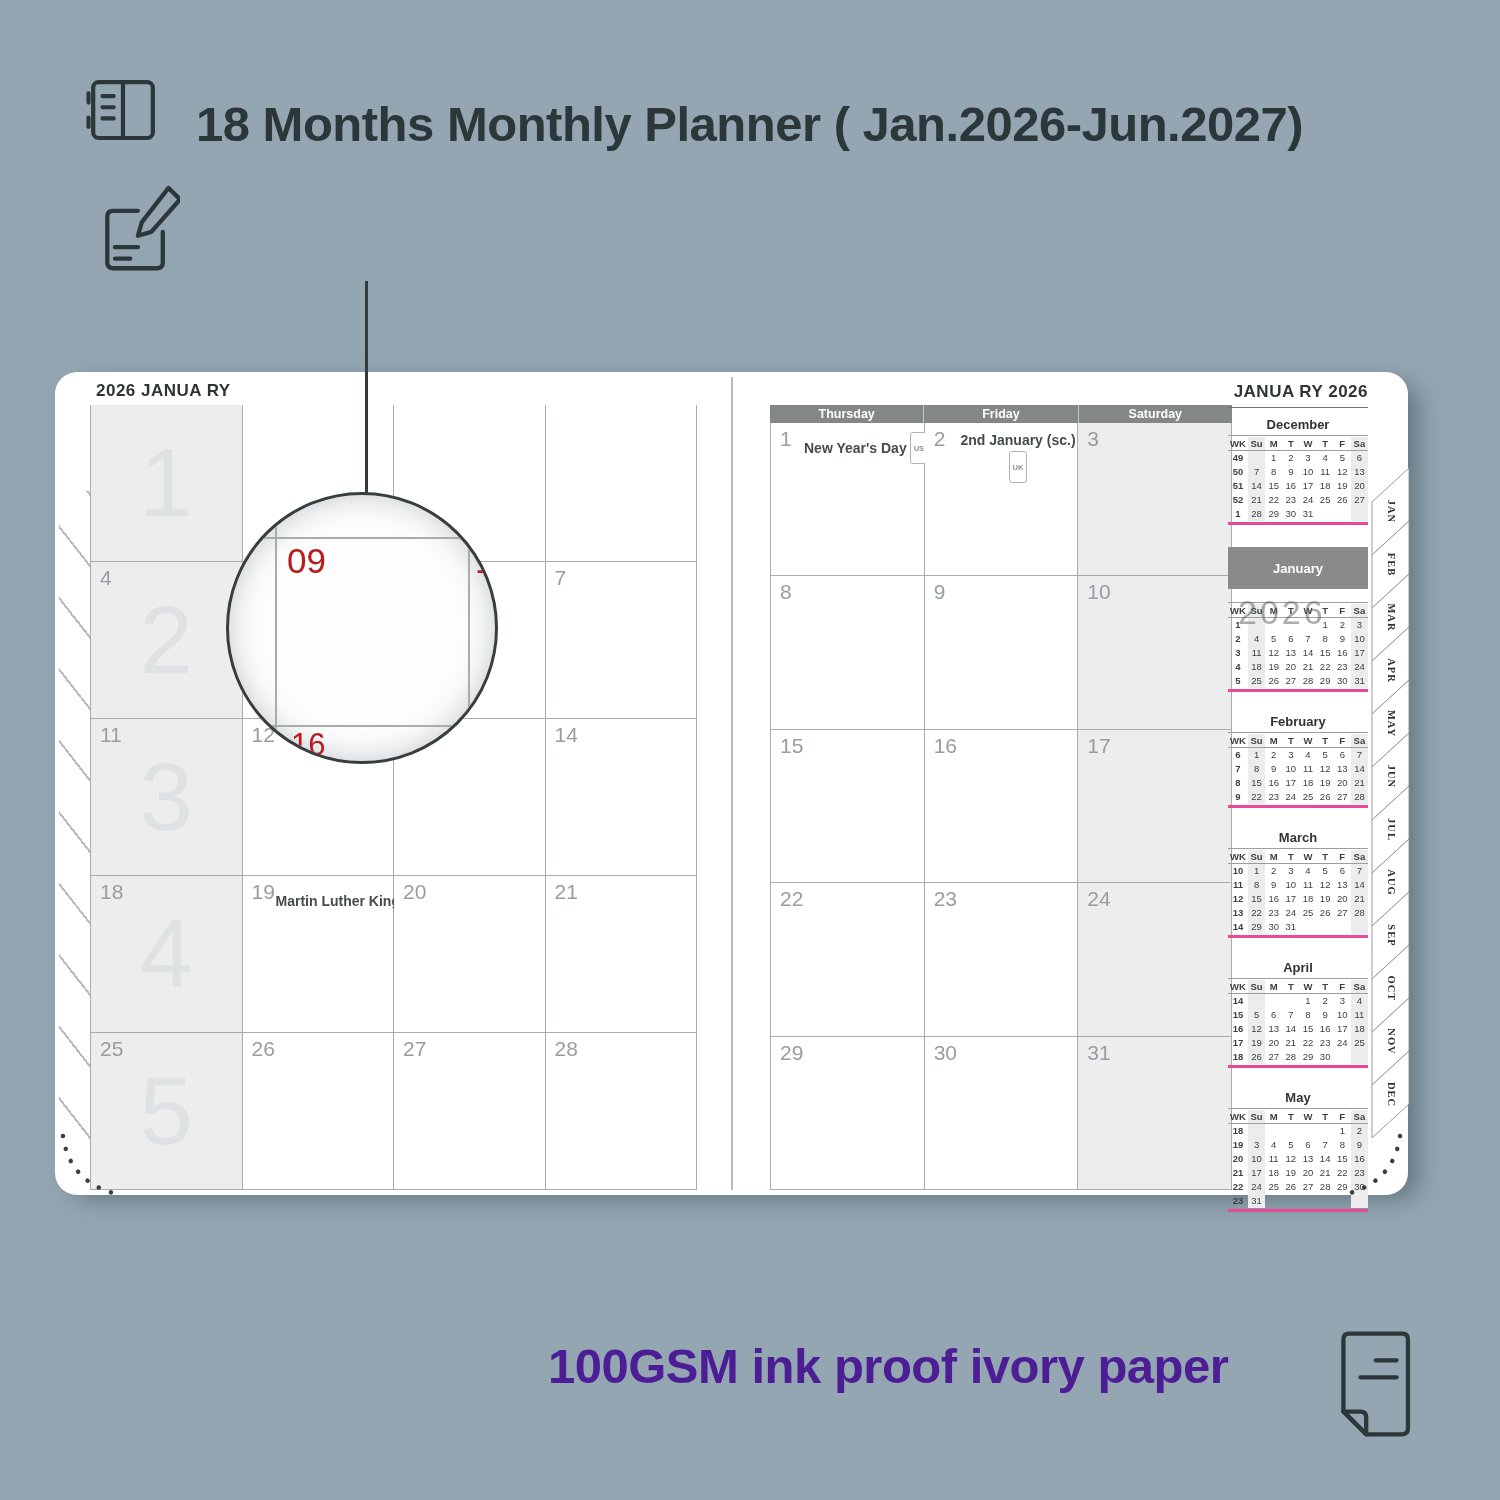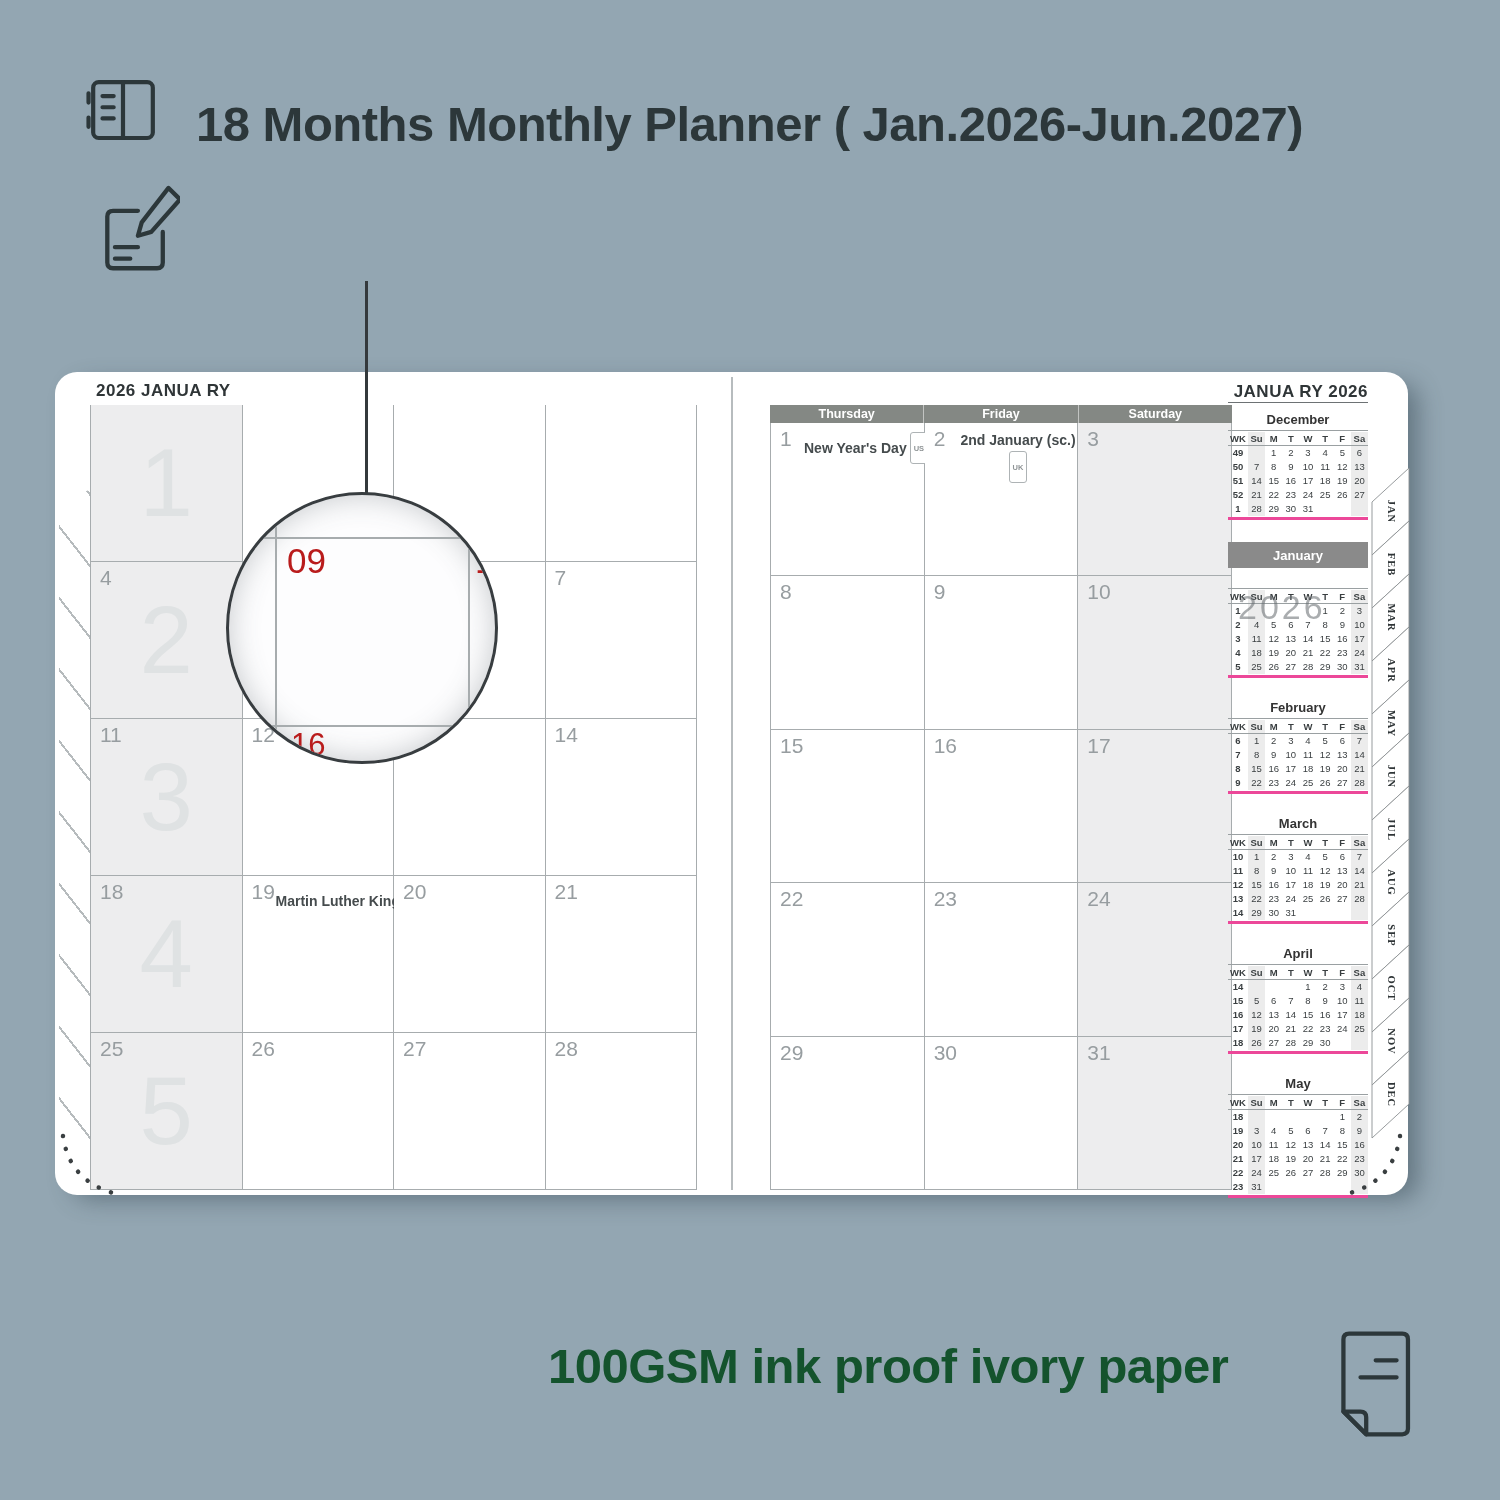--- a/index.html
+++ b/index.html
@@ -44,25 +44,25 @@
   .date { position:absolute; top:4px; left:9px; font-size:21px; color:#979da0; }
   .holiday { position:absolute; top:9px; left:33px; display:flex; align-items:center; gap:3px; white-space:nowrap; }
   .holiday.center { left:40px; right:6px; justify-content:center;flex-direction:column; }
   .hname { font-size:14px; font-weight:700; color:#454b4d; }
   .badge { font-size:7.5px; font-weight:700; color:#8e9395; border:1px solid #aeb3b5; border-radius:3px; padding:15px 3px; height:12px; display:flex; align-items:center; background:#fff; }
 
   .spine { position:absolute; left:676px; top:5px; width:2px; height:813px; background:#b7bcbe; }
 
   
   .sidebar { position:absolute; left:1173px; top:10px; width:140px; }
-  .sidebar-title { font-size:17px; font-weight:700; color:#2f3537; text-align:right; letter-spacing:.5px; border-bottom:1.5px solid #6d7274; }
+  .sidebar-title { font-size:17px; font-weight:700; color:#2f3537; text-align:right; letter-spacing:.5px; padding-bottom:5px; border-bottom:1.5px solid #6d7274; }
   .minical { position:relative; margin-top:22px; }
   .minical:first-child { margin-top:9px; }
   .mc-title { font-size:13px; font-weight:700; color:#333; text-align:center; margin-bottom:3px; }
-  .mc-bar { height:26px; background:#8a8a8a; color:#fff; font-size:13px; font-weight:700; display:flex; align-items:center; justify-content:center; margin-bottom:20px; }
+  .mc-bar { height:42px; background:#8a8a8a; color:#fff; font-size:13px; font-weight:700; display:flex; align-items:center; justify-content:center; margin-bottom:13px; }
   .mc-grid { display:grid; grid-template-columns:20px repeat(7,1fr); border-top:1px solid #9aa0a2; border-bottom:3px solid #ec4899; padding:1px 0; }
   .mc-cell { height:14px; line-height:14px; font-size:9.5px; text-align:center; color:#3a3f41; }
   .mc-head { font-weight:700; border-bottom:1px solid #9aa0a2; }
   .mc-shade { background:#ececec; }
   .mc-wk { font-weight:700; }
   .mc-watermark { position:absolute; left:10px; top:46px; font-size:34px; color:rgba(100,106,110,.55); letter-spacing:3px; }
 
   
   #month-tabs { position:absolute; left:1317px; top:96px; width:37px; height:680px; overflow:visible; }
   #month-tabs text { font-family:"Liberation Serif","DejaVu Serif",serif; font-size:10.5px; font-weight:700; fill:#2f3537; letter-spacing:1px; text-anchor:middle; dominant-baseline:middle; }
@@ -73,21 +73,21 @@
   .magnifier { position:absolute; left:226px; top:492px; width:272px; height:272px; border-radius:50%; background:#fdfdfe;
     border:3px solid #383d40; box-shadow:inset 0 0 30px rgba(70,80,86,.30); overflow:hidden; z-index:20; }
   .mag-line-v { position:absolute; top:0; bottom:0; width:2px; background:#a7acae; }
   .mag-line-h { position:absolute; left:0; right:0; height:2px; background:#a7acae; }
   .mag-date { position:absolute; color:#b91c1c; }
   #mag-main  { left:58px;  top:46px;  font-size:35px; }
   #mag-right { left:246px; top:46px;  font-size:35px; }
   #mag-below { left:62px;  top:232px; font-size:31px; }
 
   
-  #footer-text { position:absolute; left:548px; top:1338px; font-size:49px; font-weight:700; color:#14532d; letter-spacing:-0.5px; white-space:nowrap; }
+  #footer-text { position:absolute; left:548px; top:1338px; font-size:49px; font-weight:700; color:#4c1d95; letter-spacing:-0.5px; white-space:nowrap; }
   #footer-icon { position:absolute; left:1322px; top:1328px; width:96px; height:112px; }
 
   .icon-stroke { stroke:#2c373a; stroke-width:4.5; fill:none; stroke-linecap:round; stroke-linejoin:round; }
 </style>
 </head>
 <body>
 
 <div id="canvas">
 
   <svg id="feat1-icon" class="feature-icon" viewBox="0 0 88 88">

